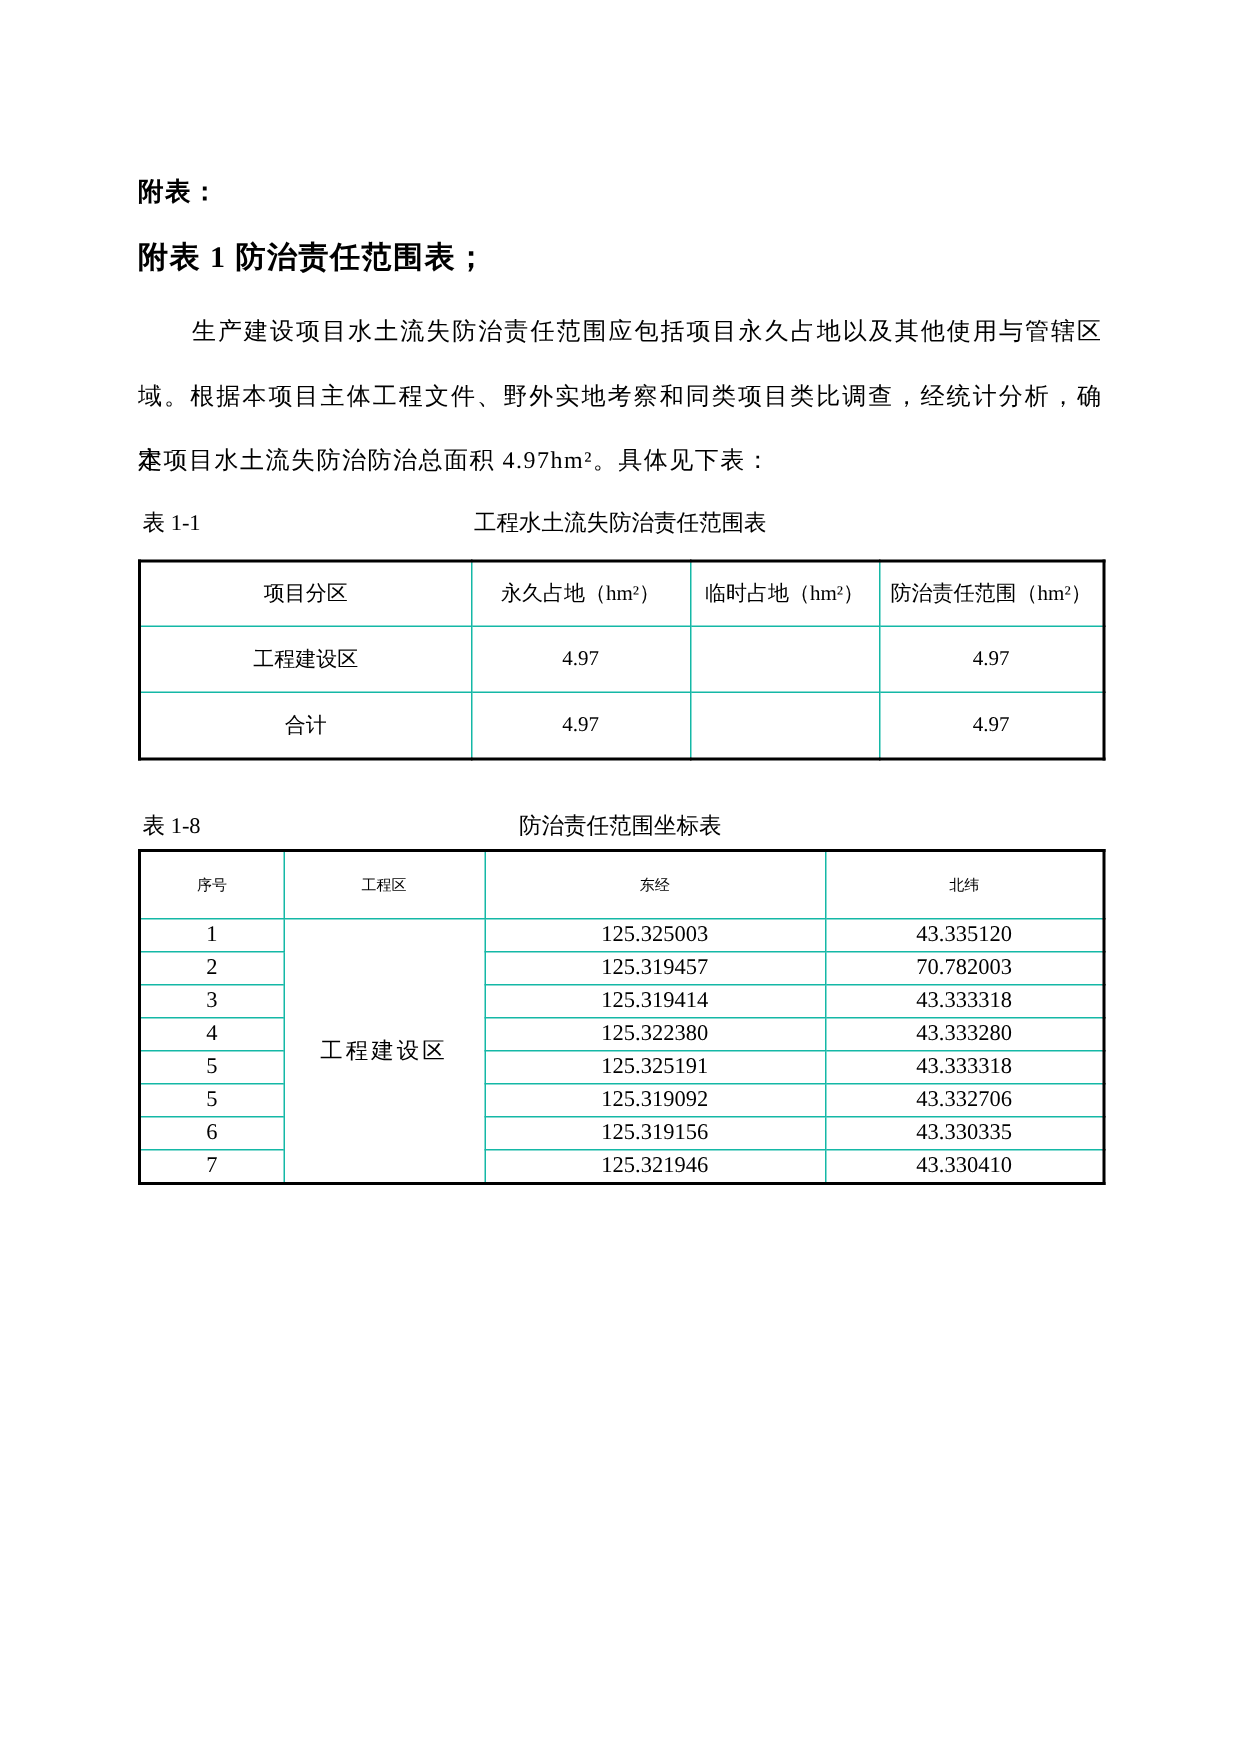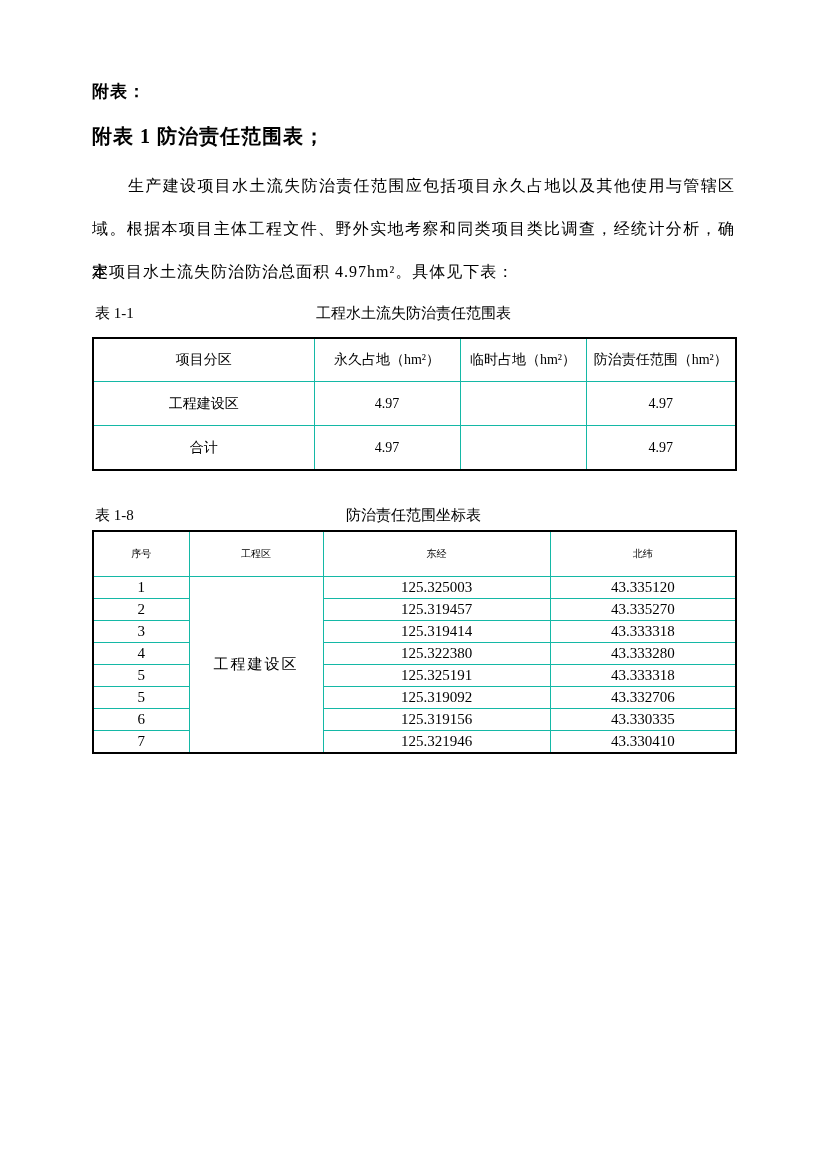--- a/index.html
+++ b/index.html
@@ -11,21 +11,21 @@
     width: 827px;
     height: 1169px;
     overflow: hidden;
     color: #000;
     font-family: "Liberation Serif", "DejaVu Serif", serif;
   }
   .page {
     box-sizing: border-box;
     width: 827px;
     height: 1169px;
-    padding: 82px 92px 0 92px;
+    padding: 118px 92px 0 92px;
     background: #ffffff;
   }
   .h1 {
     font-size: 17px;
     font-weight: bold;
     line-height: 20px;
     letter-spacing: 1px;
   }
   .h2 {
     margin-top: 24px;
@@ -160,21 +160,21 @@
     </tr>
     <tr>
       <td>1</td>
       <td class="zone-cell" rowspan="8">工程建设区</td>
       <td>125.325003</td>
       <td>43.335120</td>
     </tr>
     <tr>
       <td>2</td>
       <td>125.319457</td>
-      <td>43.335270</td>
+      <td>70.782003</td>
     </tr>
     <tr>
       <td>3</td>
       <td>125.319414</td>
       <td>43.333318</td>
     </tr>
     <tr>
       <td>4</td>
       <td>125.322380</td>
       <td>43.333280</td>

